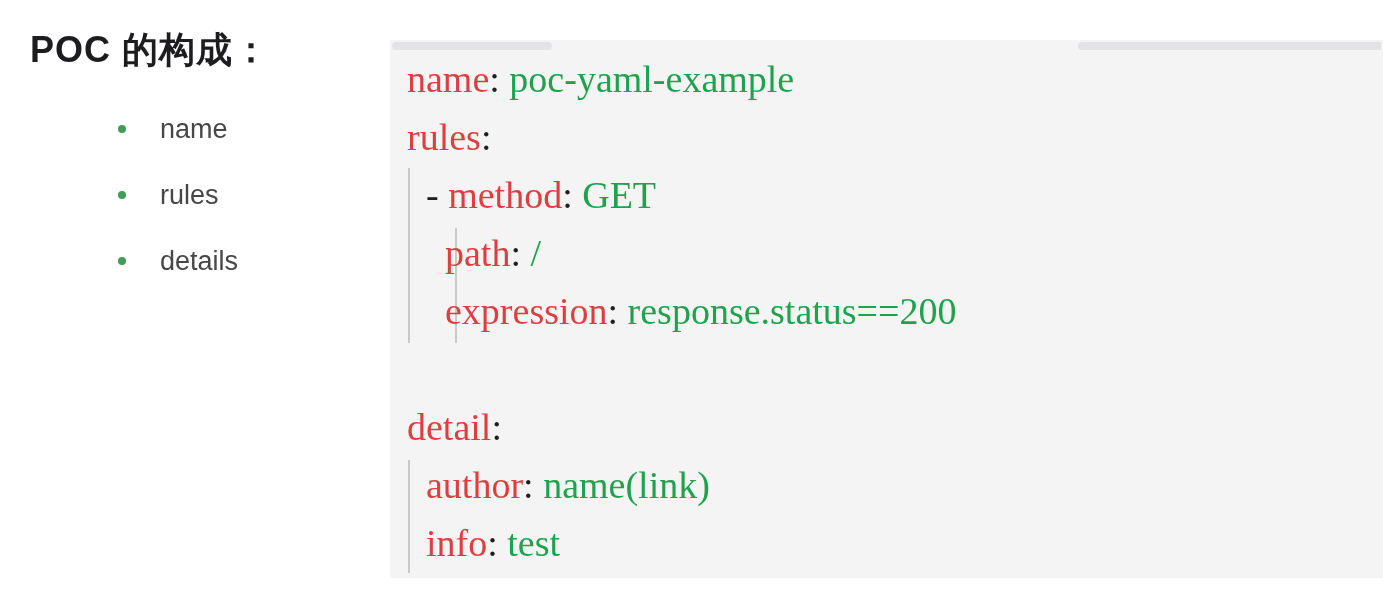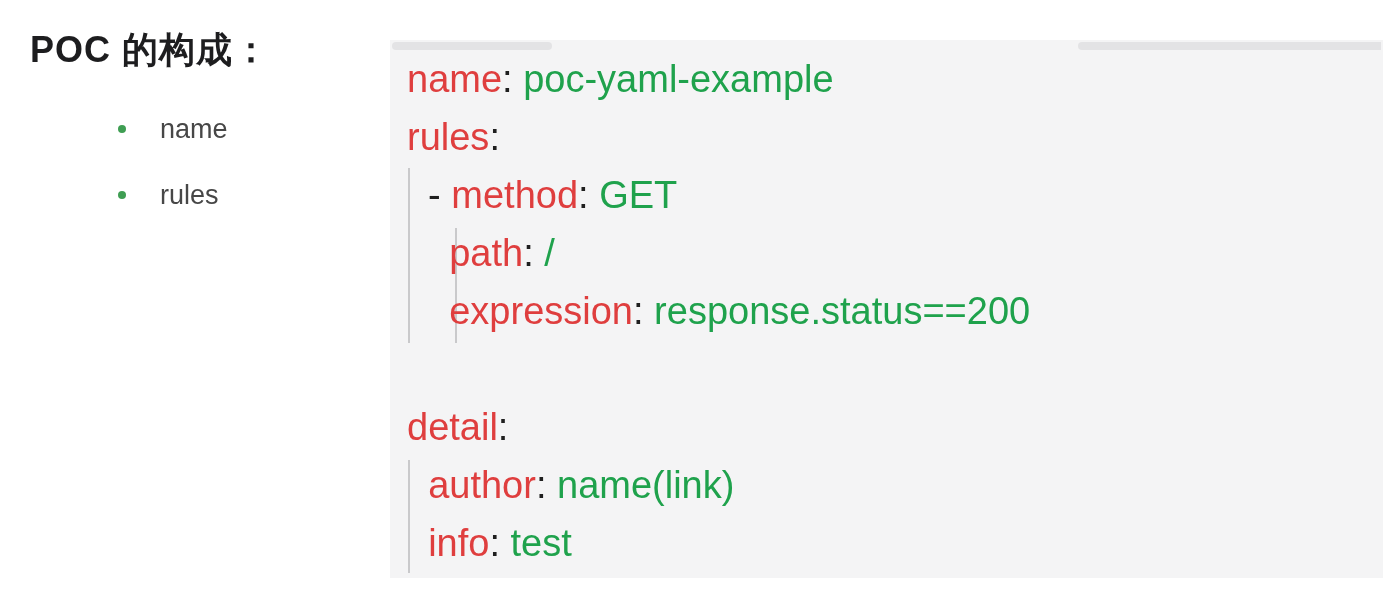--- a/index.html
+++ b/index.html
@@ -35,21 +35,21 @@
     position:absolute;left:390px;top:40px;width:993px;height:538px;
     background:var(--panel-bg);
   }
   .scroll-strip{
     position:absolute;top:2px;height:8px;background:var(--scrollbar);border-radius:4px;
   }
   .strip-left{left:2px;width:160px;}
   .strip-right{left:688px;width:303px;border-radius:4px 0 0 4px;}
   .code-lines{
     position:absolute;left:17px;top:10px;right:0;
-    font-family:Liberation Sans, sans-serif;
+    font-family:Liberation Serif, serif;
     font-size:38px;line-height:58px;white-space:pre;
   }
   .code-line{height:58px;}
   .seg-key{color:var(--key);}
   .seg-value{color:var(--value);}
   .seg-punct{color:var(--punct);}
   .indent-guide{
     position:absolute;width:2px;background:var(--guide);
   }
   .guide-a{left:18px;top:128px;height:175px;}
@@ -63,20 +63,24 @@
 
 <ul class="poc-list">
   <li>
     <span class="bullet"></span>
     <span class="item-label">name</span>
   </li>
   <li>
     <span class="bullet"></span>
     <span class="item-label">rules</span>
   </li>
+  <li>
+    <span class="bullet"></span>
+    <span class="item-label">details</span>
+  </li>
 </ul>
 
 <div class="code-panel">
   <div class="scroll-strip strip-left"></div>
   <div class="scroll-strip strip-right"></div>
   <div class="indent-guide guide-a"></div>
   <div class="indent-guide guide-b"></div>
   <div class="indent-guide guide-c"></div>
   <div class="code-lines"><div class="code-line"><span class="seg-key">name</span><span class="seg-punct">:</span><span class="seg-value"> poc-yaml-example</span></div><div class="code-line"><span class="seg-key">rules</span><span class="seg-punct">:</span></div><div class="code-line"><span class="seg-punct">  - </span><span class="seg-key">method</span><span class="seg-punct">:</span><span class="seg-value"> GET</span></div><div class="code-line"><span class="seg-punct">    </span><span class="seg-key">path</span><span class="seg-punct">:</span><span class="seg-value"> /</span></div><div class="code-line"><span class="seg-punct">    </span><span class="seg-key">expression</span><span class="seg-punct">:</span><span class="seg-value"> response.status==200</span></div><div class="code-line"></div><div class="code-line"><span class="seg-key">detail</span><span class="seg-punct">:</span></div><div class="code-line"><span class="seg-punct">  </span><span class="seg-key">author</span><span class="seg-punct">:</span><span class="seg-value"> name(link)</span></div><div class="code-line"><span class="seg-punct">  </span><span class="seg-key">info</span><span class="seg-punct">:</span><span class="seg-value"> test</span></div></div>
 </div>

